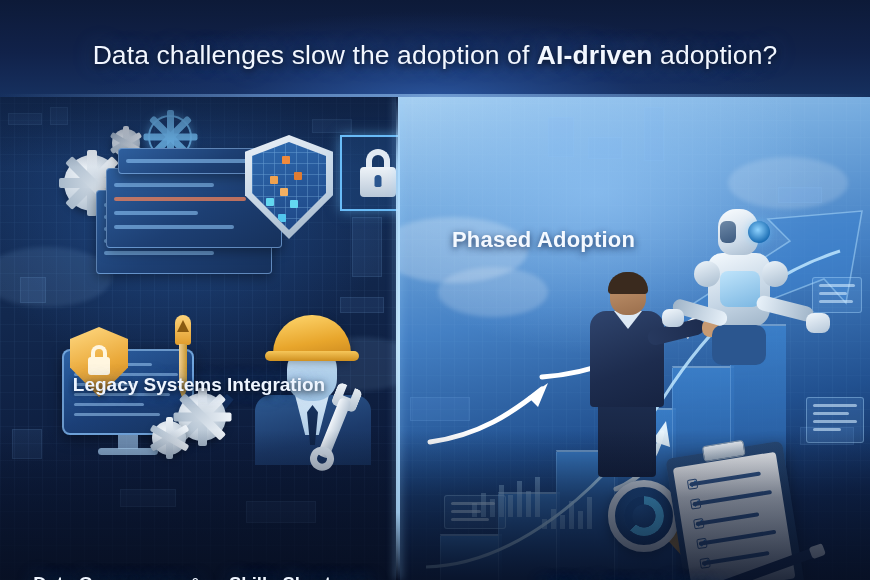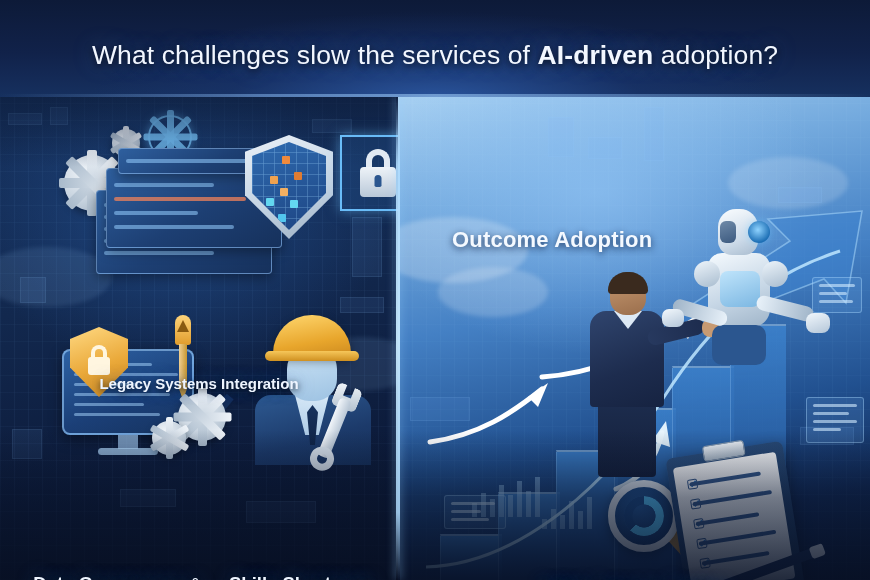--- a/index.html
+++ b/index.html
@@ -170,21 +170,21 @@
   .wrench .ring{ position:absolute; left:1px; top:66px; width:24px; height:24px; border-radius:50%;
     border:7px solid #dbe5ef; }
 
   
   .lbl{ position:absolute; z-index:50; color:#eef5ff; text-align:center;
     text-shadow:0 2px 6px rgba(0,0,0,.8), 0 0 16px rgba(40,90,160,.6); }
   .lbl .l1{ font-size:18.5px; font-weight:700; line-height:1.1; }
   .lbl .l2{ font-size:16px; font-weight:400; line-height:1.18; }
 
   #lbl-legacy{ left:0; width:398px; top:278px; }
-  #lbl-legacy .l1{ font-size:15px; }
+  #lbl-legacy .l1{ font-size:19px; }
   #lbl-data{ left:6px; width:222px; top:477px; }
   #lbl-skills{ left:206px; width:190px; top:477px; }
 
   
   .r-head{ position:absolute; left:452px; top:130px; z-index:50;
     color:#f4f9ff; font-size:22px; font-weight:700; letter-spacing:.2px;
     text-shadow:0 2px 7px rgba(10,30,70,.85); }
 
   .arrow-big{ position:absolute; left:640px; top:110px; width:230px; height:130px; z-index:6; }
 
@@ -277,21 +277,21 @@
     text-shadow:0 2px 6px rgba(0,0,0,.8), 0 0 14px rgba(30,80,150,.6); }
   .stepl .a{ font-size:17px; font-weight:700; display:block; }
   .stepl.soft .a,.stepl.soft .b{ font-weight:400; color:#d6e7fb; }
 </style>
 </head>
 <body>
 
 <div class="poster">
 
   <div class="header">
-    <div class="title"><span>What challenges slow the services of </span><b>AI-driven</b><span> adoption?</span></div>
+    <div class="title"><span>Data challenges slow the adoption of </span><b>AI-driven</b><span> adoption?</span></div>
   </div>
 
   <div class="stage">
 
     <div class="panel panel-left">
       <div class="circuitry"></div>
       <div class="blocks">
         <div class="blk" style="left:8px;top:16px;width:34px;height:12px"></div>
         <div class="blk" style="left:50px;top:10px;width:18px;height:18px"></div>
         <div class="blk" style="left:312px;top:22px;width:40px;height:14px"></div>
@@ -575,21 +575,21 @@
       <div class="clip"></div>
     </div>
 
     <div class="pen">
       <div class="shaft"></div>
         <div class="nib"></div>
     </div>
 
     <div class="fade-bottom" style="left:398px;width:472px"></div>
 
-    <div class="r-head">Outcome Adoption</div>
+    <div class="r-head">Phased Adoption</div>
 
     <div class="steps">
       <div class="stepl">
         <span class="a">Initial</span>
 
       </div>
 
       <div class="stepl soft">
         <span class="a">Outcome</span>
 

